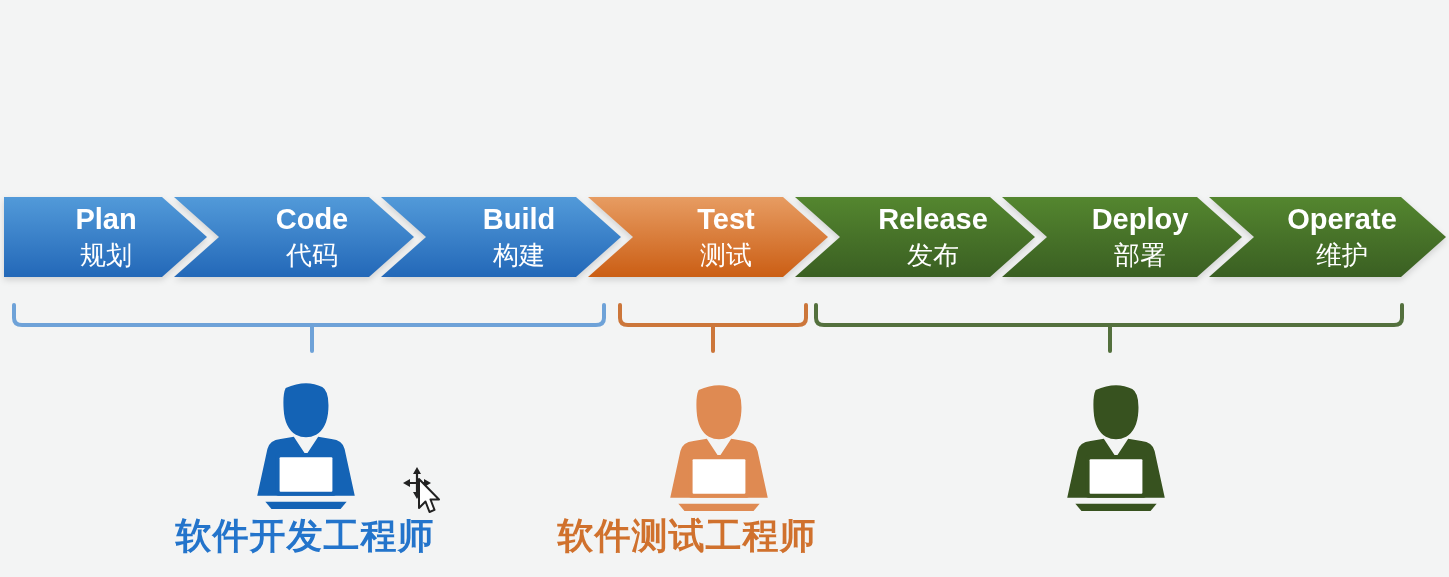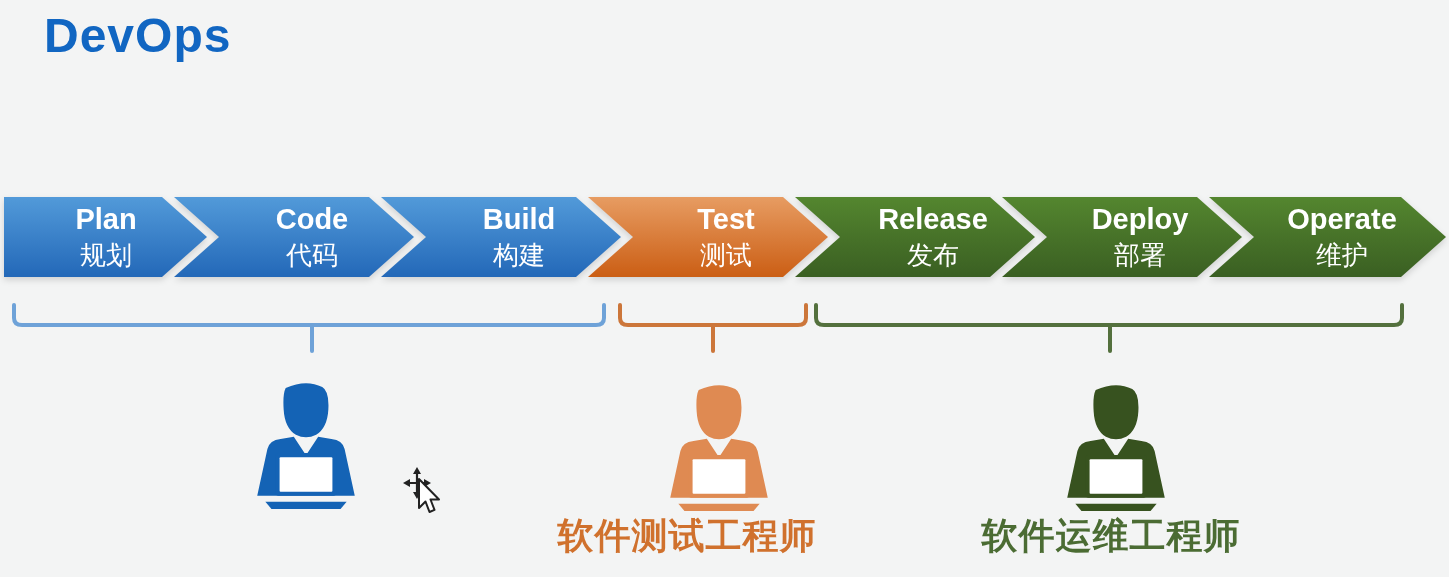--- a/index.html
+++ b/index.html
@@ -30,21 +30,20 @@
   .role-label.test { left:522px; }
   .role-label.ops  { left:946px; }
   #cursor { position:absolute; left:402px; top:466px; }
   .defs-holder { position:absolute; width:0; height:0; overflow:hidden; }
 </style>
 </head>
 <body>
 
 <div class="screen" style="background-color: rgb(243, 244, 244);">
 
-  <div class="title" style="color: rgb(17, 102, 194);">DevOps</div>
 
   <svg class="defs-holder" aria-hidden="true">
     <defs>
       <symbol id="person-shape" viewBox="0 0 104 126">
         <path d="M32 6 Q52 -3 68 5 Q75 9 74 27 Q73 45 62 52 Q52 57 42 52 Q31 45 30 27 Q29 12 32 6 Z"></path>
         <path d="M4 112 L14 66 Q16 57 27 56 L40 54 L52 72 L64 54 L77 56 Q88 57 90 66 L100 112 Z"></path>
         <rect x="22" y="70" width="60" height="42" rx="3"></rect>
         <rect x="26" y="74" width="52" height="34" rx="1" fill="#ffffff"></rect>
         <path d="M12 118 H92 L86 125 H18 Z"></path>
       </symbol>
@@ -113,22 +112,22 @@
   <svg class="person dev" viewBox="0 0 104 126">
     <use href="#person-shape" fill="#1463b5"></use>
   </svg>
   <svg class="person test" viewBox="0 0 104 126">
     <use href="#person-shape" fill="#df8a52"></use>
   </svg>
   <svg class="person ops" viewBox="0 0 104 126">
     <use href="#person-shape" fill="#37521f"></use>
   </svg>
 
+  <div class="role-label dev" style="color: rgb(35, 116, 203);">软件开发工程师</div>
   <div class="role-label test" style="color: rgb(208, 113, 45);">软件测试工程师</div>
-  <div class="role-label ops" style="color: rgb(75, 108, 51);">软件运维工程师</div>
 
   <svg id="cursor" width="46" height="54" viewBox="0 0 46 54">
     <path d="M15 7 V27 M5 17 H25" stroke="#222222" stroke-width="2.2" fill="none"></path>
     <path fill="#222222" d="M15 1 L11 8 L19 8 Z M15 33 L11 26 L19 26 Z M1 17 L8 13 L8 21 Z M29 17 L22 13 L22 21 Z"></path>
     <path d="M17 13 L17 42 L23.5 35.5 L27.5 46 L32.5 43.8 L28.5 33.5 L37 33.5 Z" fill="#ffffff" stroke="#222222" stroke-width="2" stroke-linejoin="round"></path>
   </svg>
 
 </div>
 
 </body></html>

